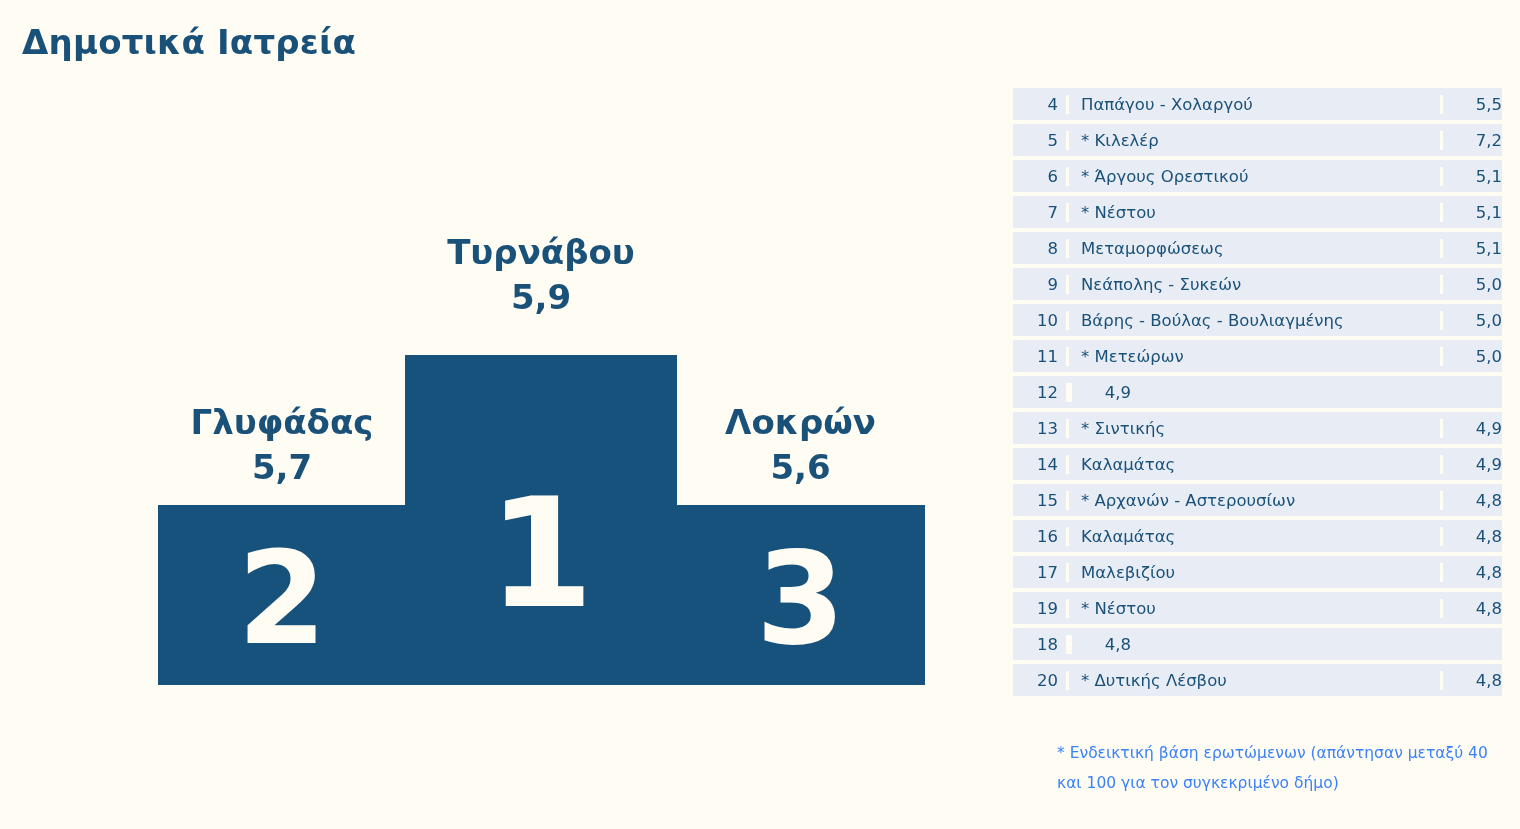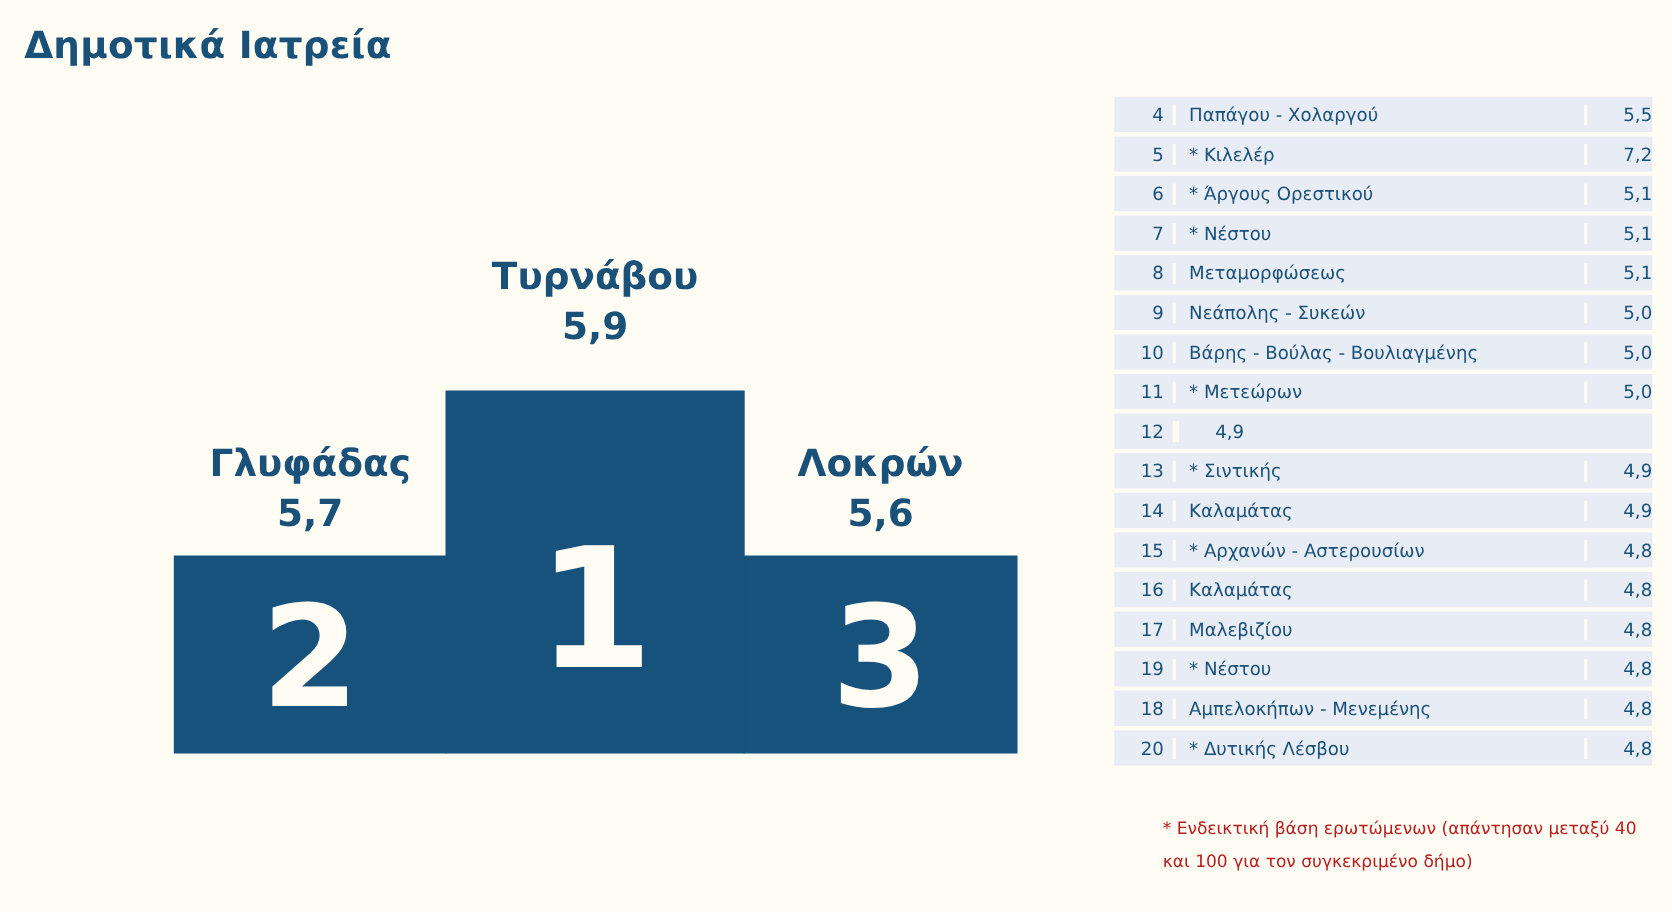--- a/index.html
+++ b/index.html
@@ -136,21 +136,21 @@
     border-left: 3px solid #FFFCF4;
     text-align: right;
   }
 
   
   #footnote {
     position: absolute;
     left: 1057px;
     top: 738px;
     width: 446px;
-    color: #b91c1c;
+    color: #3b82f6;
     font-size: 15.5px;
     line-height: 1.95;
   }
 </style>
 </head>
 <body>
 
 <div id="page-title">Δημοτικά Ιατρεία</div>
 
 <div id="podium-area">
@@ -252,21 +252,20 @@
       <div class="cell-name">Μαλεβιζίου</div>
       <div class="cell-value">4,8</div>
     </div>
     <div class="table-row">
       <div class="cell-rank">19</div>
       <div class="cell-name">* Νέστου</div>
       <div class="cell-value">4,8</div>
     </div>
     <div class="table-row">
       <div class="cell-rank">18</div>
-      <div class="cell-name">Αμπελοκήπων - Μενεμένης</div>
       <div class="cell-value">4,8</div>
     </div>
     <div class="table-row">
       <div class="cell-rank">20</div>
       <div class="cell-name">* Δυτικής Λέσβου</div>
       <div class="cell-value">4,8</div>
     </div>
   </div>
 
 <div id="footnote">* Ενδεικτική βάση ερωτώμενων (απάντησαν μεταξύ 40 και 100 για τον συγκεκριμένο δήμο)</div>

